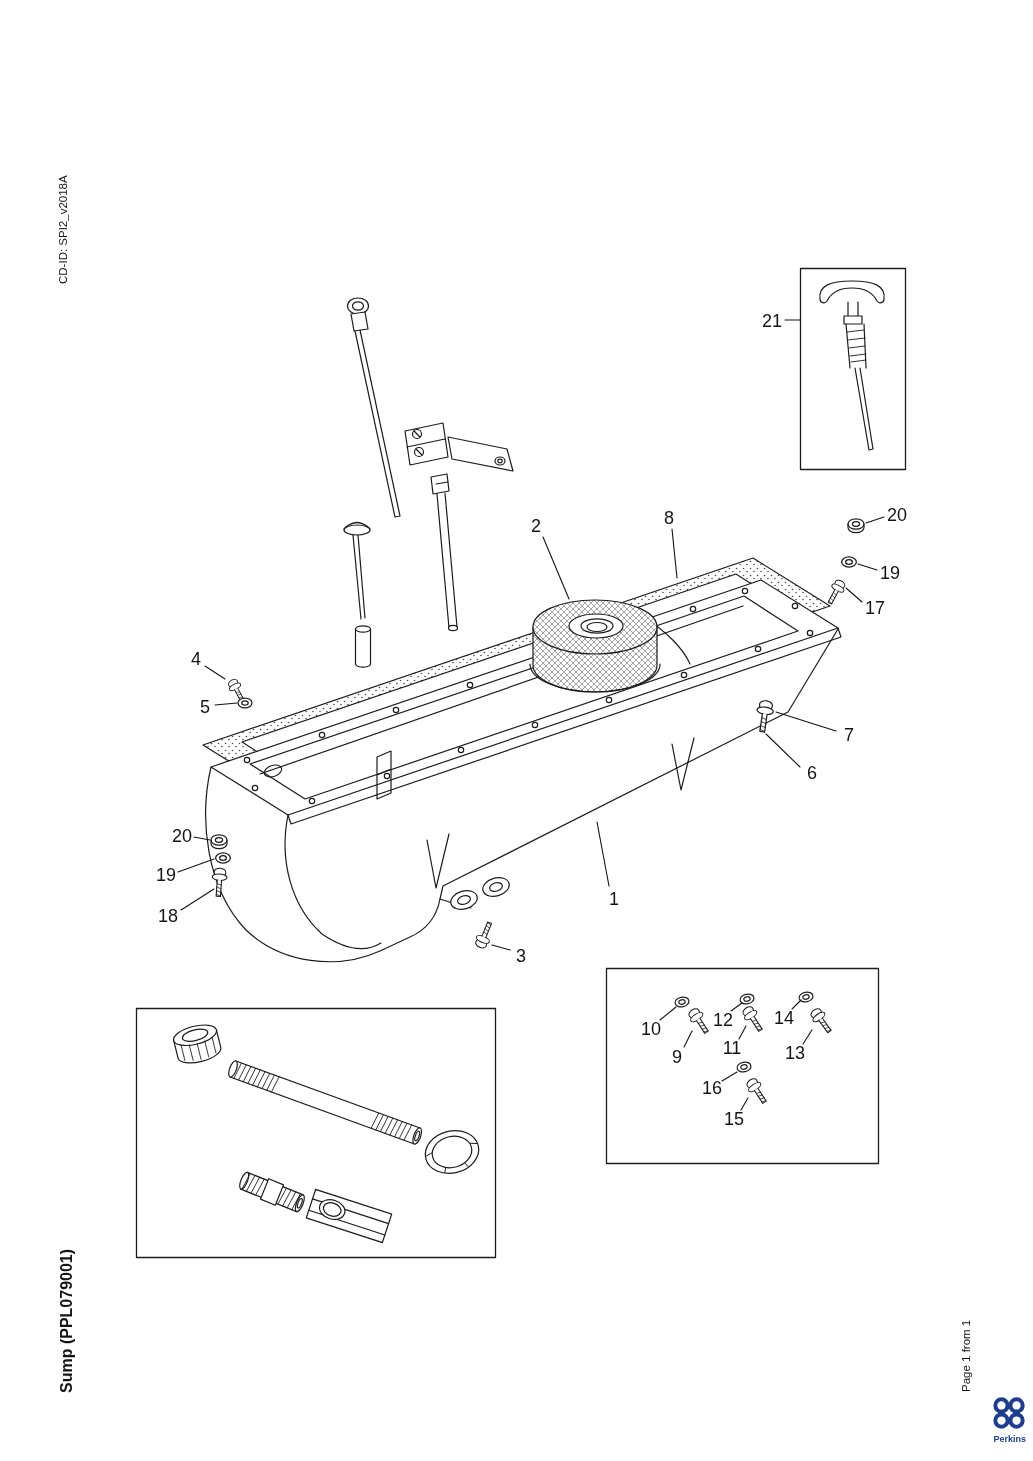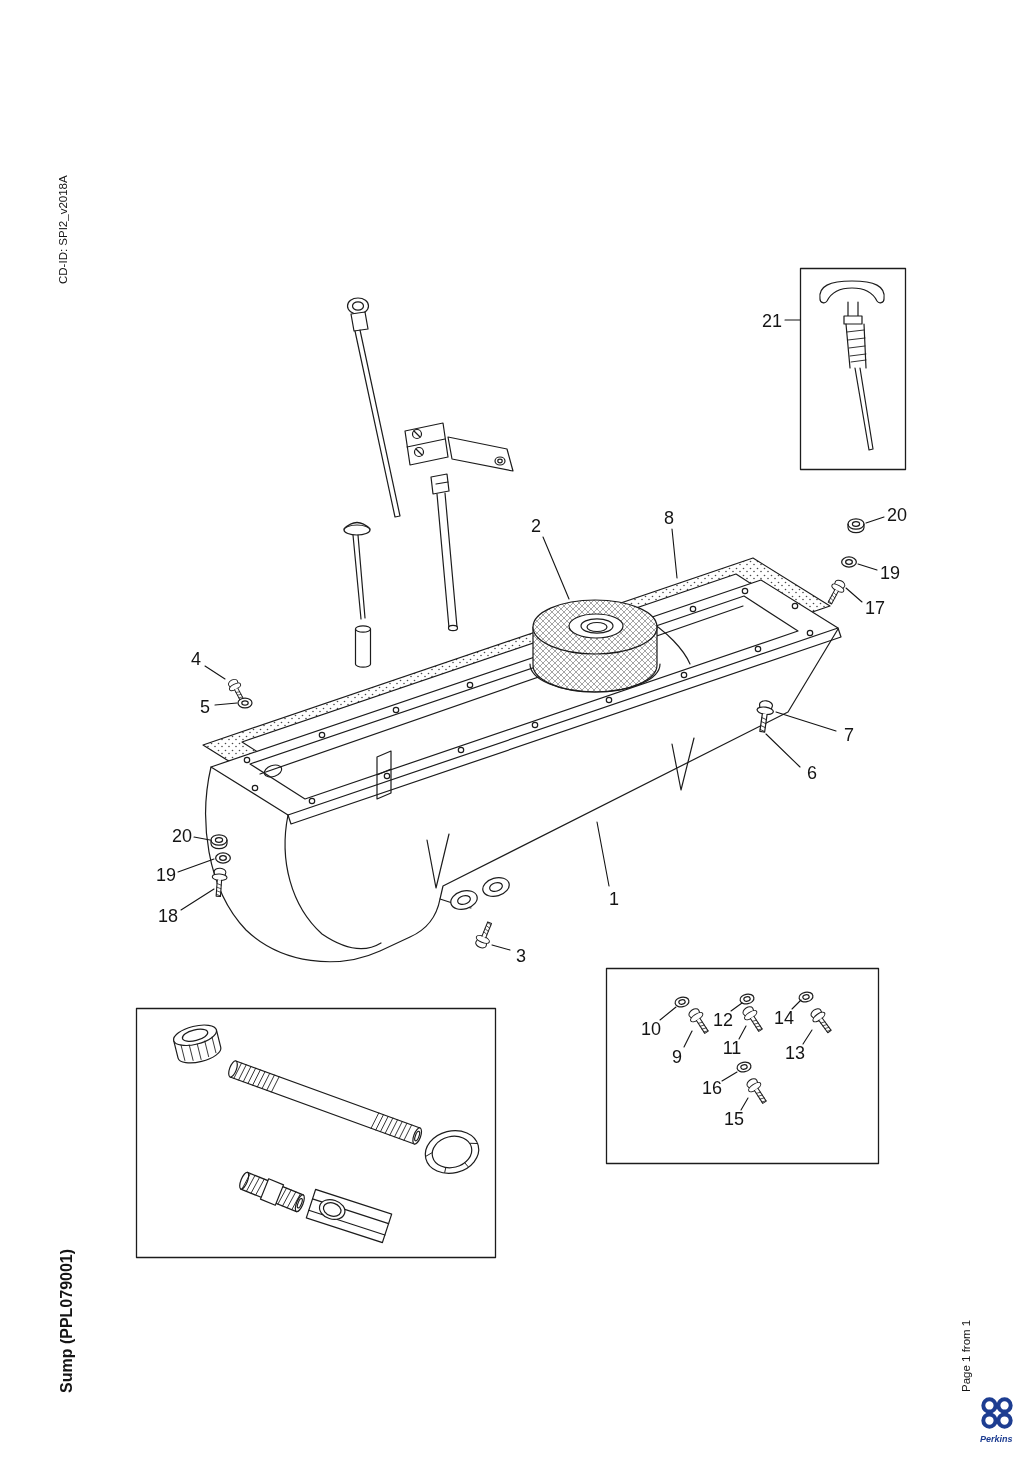--- a/index.html
+++ b/index.html
@@ -1,21 +1,21 @@
 <!DOCTYPE html>
 <html><head>
 <meta charset="utf-8">
 <style>
   html,body{margin:0;padding:0;background:#ffffff;}
   .page{position:relative;width:1033px;height:1461px;background:#fff;font-family:"Liberation Sans",sans-serif;overflow:hidden;}
   .v-text{position:absolute;transform-origin:0 0;transform:rotate(-90deg);white-space:nowrap;color:#141414;}
   .cd-id{left:57px;top:284px;font-size:11.5px;}
   .doc-title{left:58px;top:1393px;font-size:16px;font-weight:bold;}
   .page-num{left:960px;top:1392px;font-size:11.5px;}
-  .brand{position:absolute;left:980px;top:1396px;width:46px;text-align:left;font-style:italic;}
+  .brand{position:absolute;left:980px;top:1396px;width:46px;text-align:right;}
   .brand-name{color:#1d3d91;font-size:9px;font-weight:bold;line-height:10px;}
   svg.diagram{position:absolute;left:0;top:0;}
   .callout-text{font-family:"Liberation Sans",sans-serif;font-size:18px;fill:#141414;text-anchor:middle;}
   .leader{stroke:#141414;stroke-width:1.1;fill:none;}
 </style>
 </head>
 <body>
 
 <div class="page">
 

